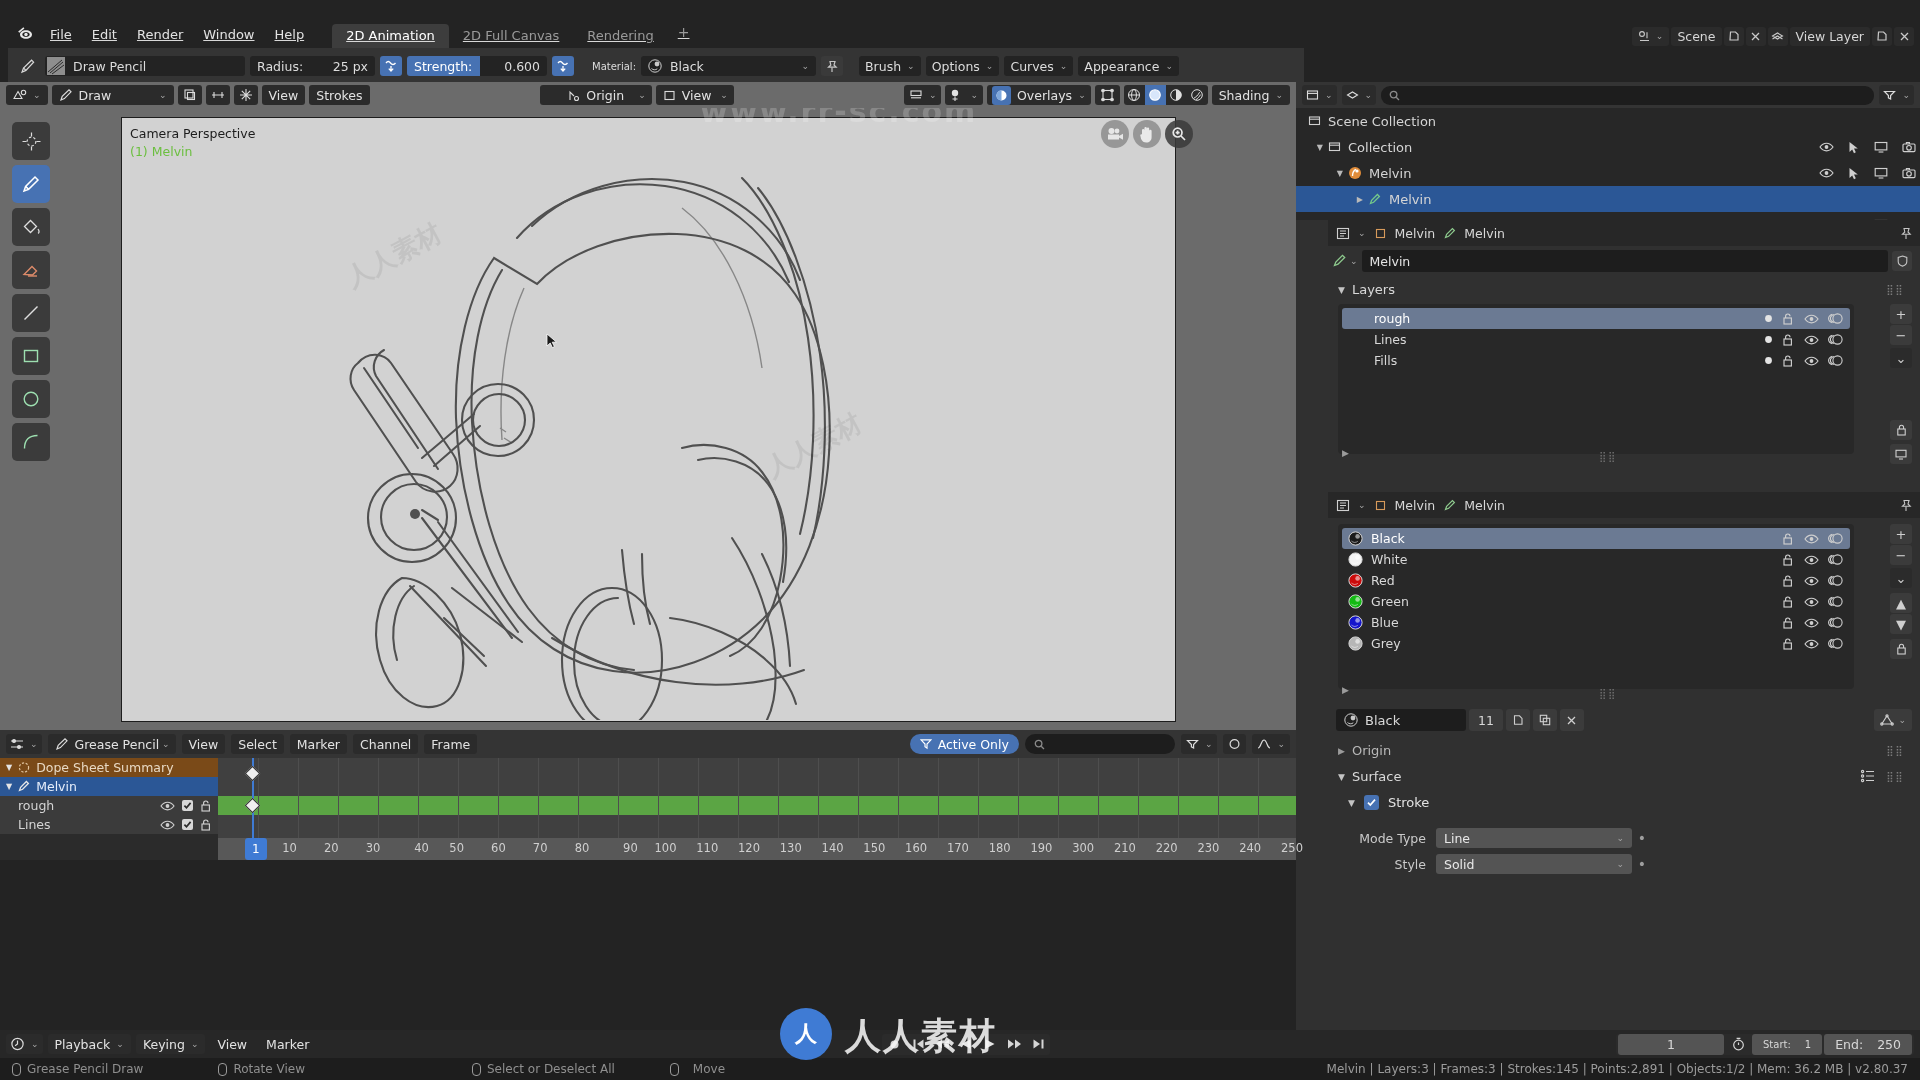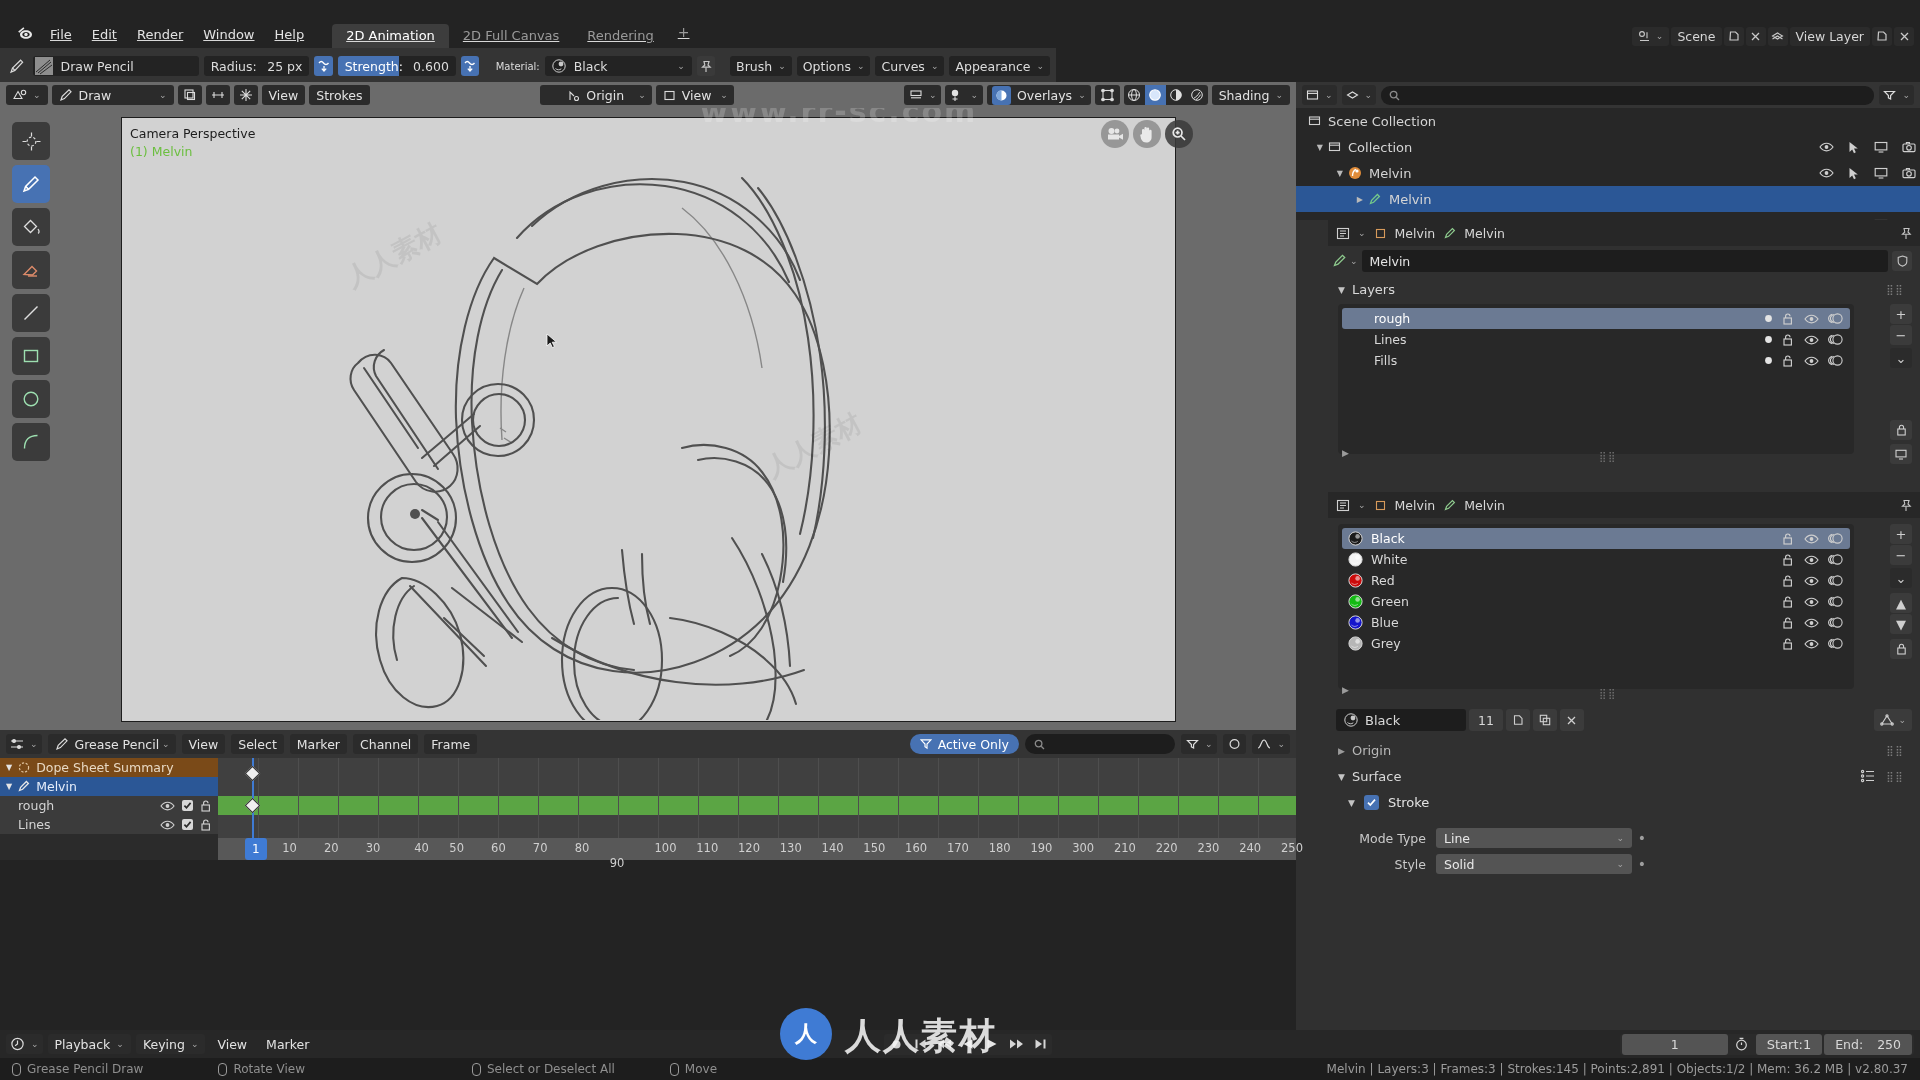--- a/index.html
+++ b/index.html
@@ -43,21 +43,21 @@
   .wspace-plus{ padding:0 10px; color:#9a9a9a; font-size:14px; }
   .topbar-right{ position:absolute; right:0; top:0; height:24px; display:flex; align-items:center; gap:2px; padding-right:6px;}
   .scene-box{
     height:19px; background:#2b2b2b; border-radius:3px; display:flex; align-items:center;
     padding:0 6px; gap:5px; color:#d6d6d6; font-size:12.5px;
   }
   .ico-btn{ width:20px;height:19px; background:#2b2b2b;border-radius:3px; display:flex;align-items:center;justify-content:center;}
 
   
   .toolhdr{
-    position:absolute; left:0; top:48px; width:1056px; height:28px;
+    position:absolute; left:8px; top:48px; width:1296px; height:28px;
     background:#343434; display:flex; align-items:center; gap:5px; padding:18px 6px;
   }
   .fld{
     height:20px; background:#232323; border-radius:3px; display:flex; align-items:center;
     padding:0 7px; color:#dcdcdc; font-size:12.5px; white-space:nowrap;
   }
   .fld.lbl-val{ justify-content:space-between; }
   .fld.blue{ background:linear-gradient(90deg,#4772b3 0 52%, #232323 52% 100%); }
   .anim-btn{
     width:22px;height:20px;background:#4772b3;border-radius:3px;
@@ -1510,21 +1510,21 @@
     <div style="position:absolute;left:218px;right:0;top:0;height:22px;background:#585858">
       <div id="ruler-ticks" style="position:relative;height:22px">
           <div style="position: absolute; left: 57.5904px; top: 3px; width: 28px; text-align: center; font-size: 11.5px; color: rgb(207, 207, 207);">10</div>
           <div style="position: absolute; left: 99.3574px; top: 3px; width: 28px; text-align: center; font-size: 11.5px; color: rgb(207, 207, 207);">20</div>
           <div style="position: absolute; left: 141.124px; top: 3px; width: 28px; text-align: center; font-size: 11.5px; color: rgb(207, 207, 207);">30</div>
           <div style="position: absolute; left: 182.892px; top: 3px; width: 28px; text-align: right; font-size: 11.5px; color: rgb(207, 207, 207);">40</div>
           <div style="position: absolute; left: 224.659px; top: 3px; width: 28px; text-align: center; font-size: 11.5px; color: rgb(207, 207, 207);">50</div>
           <div style="position: absolute; left: 266.426px; top: 3px; width: 28px; text-align: center; font-size: 11.5px; color: rgb(207, 207, 207);">60</div>
           <div style="position: absolute; left: 308.193px; top: 3px; width: 28px; text-align: center; font-size: 11.5px; color: rgb(207, 207, 207);">70</div>
           <div style="position: absolute; left: 349.96px; top: 3px; width: 28px; text-align: center; font-size: 11.5px; color: rgb(207, 207, 207);">80</div>
-          <div style="position: absolute; left: 391.727px; top: 18px; width: 28px; text-align: left; font-size: 11.5px; color: rgb(207, 207, 207);">90</div>
+          <div style="position: absolute; left: 391.727px; top: 3px; width: 28px; text-align: right; font-size: 11.5px; color: rgb(207, 207, 207);">90</div>
           <div style="position: absolute; left: 433.494px; top: 3px; width: 28px; text-align: center; font-size: 11.5px; color: rgb(207, 207, 207);">100</div>
           <div style="position: absolute; left: 475.261px; top: 3px; width: 28px; text-align: center; font-size: 11.5px; color: rgb(207, 207, 207);">110</div>
           <div style="position: absolute; left: 517.028px; top: 3px; width: 28px; text-align: center; font-size: 11.5px; color: rgb(207, 207, 207);">120</div>
           <div style="position: absolute; left: 558.795px; top: 3px; width: 28px; text-align: center; font-size: 11.5px; color: rgb(207, 207, 207);">130</div>
           <div style="position: absolute; left: 600.562px; top: 3px; width: 28px; text-align: center; font-size: 11.5px; color: rgb(207, 207, 207);">140</div>
           <div style="position: absolute; left: 642.329px; top: 3px; width: 28px; text-align: center; font-size: 11.5px; color: rgb(207, 207, 207);">150</div>
           <div style="position: absolute; left: 684.096px; top: 3px; width: 28px; text-align: center; font-size: 11.5px; color: rgb(207, 207, 207);">160</div>
           <div style="position: absolute; left: 725.863px; top: 3px; width: 28px; text-align: center; font-size: 11.5px; color: rgb(207, 207, 207);">170</div>
           <div style="position: absolute; left: 767.631px; top: 3px; width: 28px; text-align: center; font-size: 11.5px; color: rgb(207, 207, 207);">180</div>
           <div style="position: absolute; left: 809.398px; top: 3px; width: 28px; text-align: center; font-size: 11.5px; color: rgb(207, 207, 207);">190</div>
@@ -1606,21 +1606,21 @@
     <div style="flex:1"></div>
 
     <div class="pgroup" style="padding:0 2px;gap:2px">
       <div style="width:106px;height:21px;background:#545454;border-radius:3px;display:flex;align-items:center;justify-content:center;font-size:12.5px">1</div>
       <div style="width:24px;height:21px;display:flex;align-items:center;justify-content:center">
         <svg width="13" height="14" viewBox="0 0 13 14" fill="none" stroke="#d6d6d6" stroke-width="1.2">
             <circle cx="6.5" cy="8" r="4.8"></circle>
             <path d="M6.5 5.4V8M4.6 1.4h3.8"></path>
           </svg>
       </div>
-      <div style="height:21px;background:#545454;border-radius:3px;display:flex;align-items:center;padding:0 11px;font-size:13px">
+      <div style="height:21px;background:#545454;border-radius:3px;display:flex;align-items:center;gap:14px;padding:0 11px;font-size:10px">
         <span>Start:</span>
         <span>1</span>
       </div>
       <div style="height:21px;background:#545454;border-radius:3px;display:flex;align-items:center;gap:14px;padding:0 11px;font-size:12.5px">
         <span>End:</span>
         <span>250</span>
       </div>
     </div>
   </div>
 
@@ -1631,21 +1631,21 @@
         <span>Grease Pencil Draw</span>
       </span>
       <span style="display:flex;align-items:flex-end;gap:6px;margin-left:68px">
         <span class="mouse-ic"></span>
         <span>Rotate View</span>
       </span>
       <span style="display:flex;align-items:center;gap:6px;margin-left:160px">
         <span class="mouse-ic"></span>
         <span>Select or Deselect All</span>
       </span>
-      <span style="display:flex;align-items:center;gap:6px;margin-left:48px">
+      <span style="display:flex;align-items:center;gap:14px;margin-left:48px">
         <span class="mouse-ic"></span>
         <span>Move</span>
       </span>
     </div>
     <div class="status-right">Melvin | Layers:3 | Frames:3 | Strokes:145 | Points:2,891 | Objects:1/2 | Mem: 36.2 MB | v2.80.37</div>
   </div>
 
   <div class="wm" style="left:845px;top:1012px;font-size:36px;color:rgba(245,245,245,.88)">人人素材</div>
   <div style="position:absolute;left:780px;top:1008px;width:52px;height:52px;border-radius:50%;background:#3f7bd4;
               display:flex;align-items:center;justify-content:center;color:#fff;font-size:22px;font-weight:bold">人</div>

